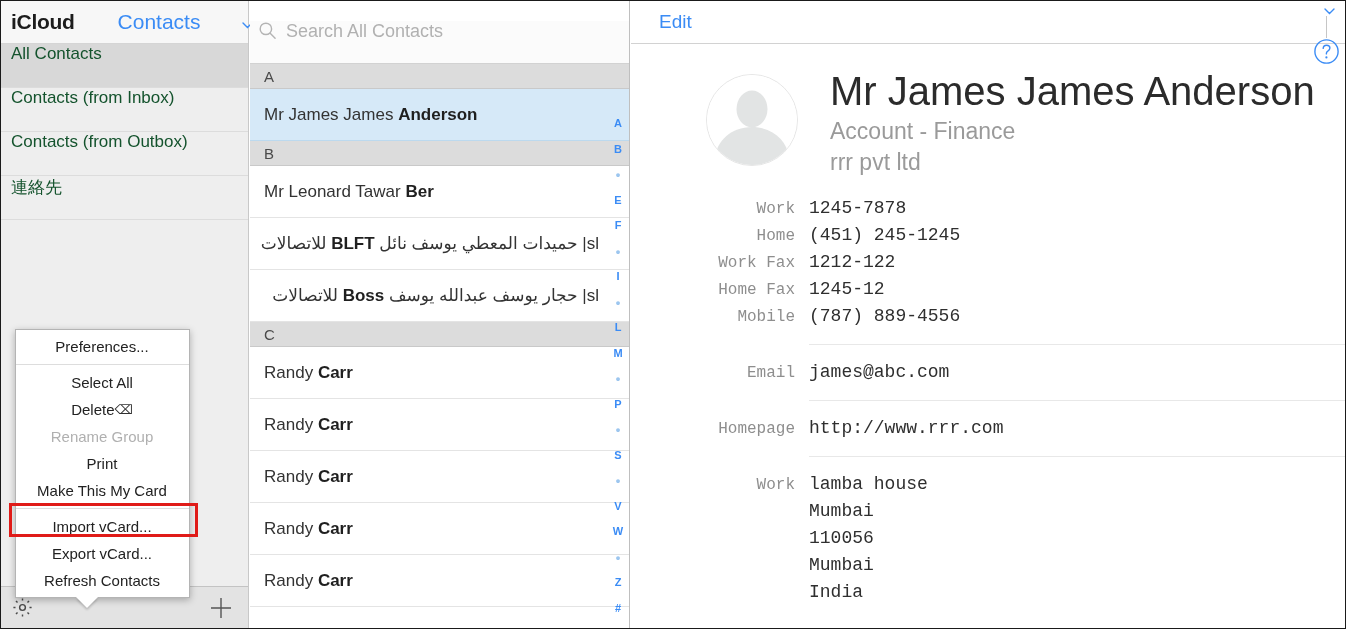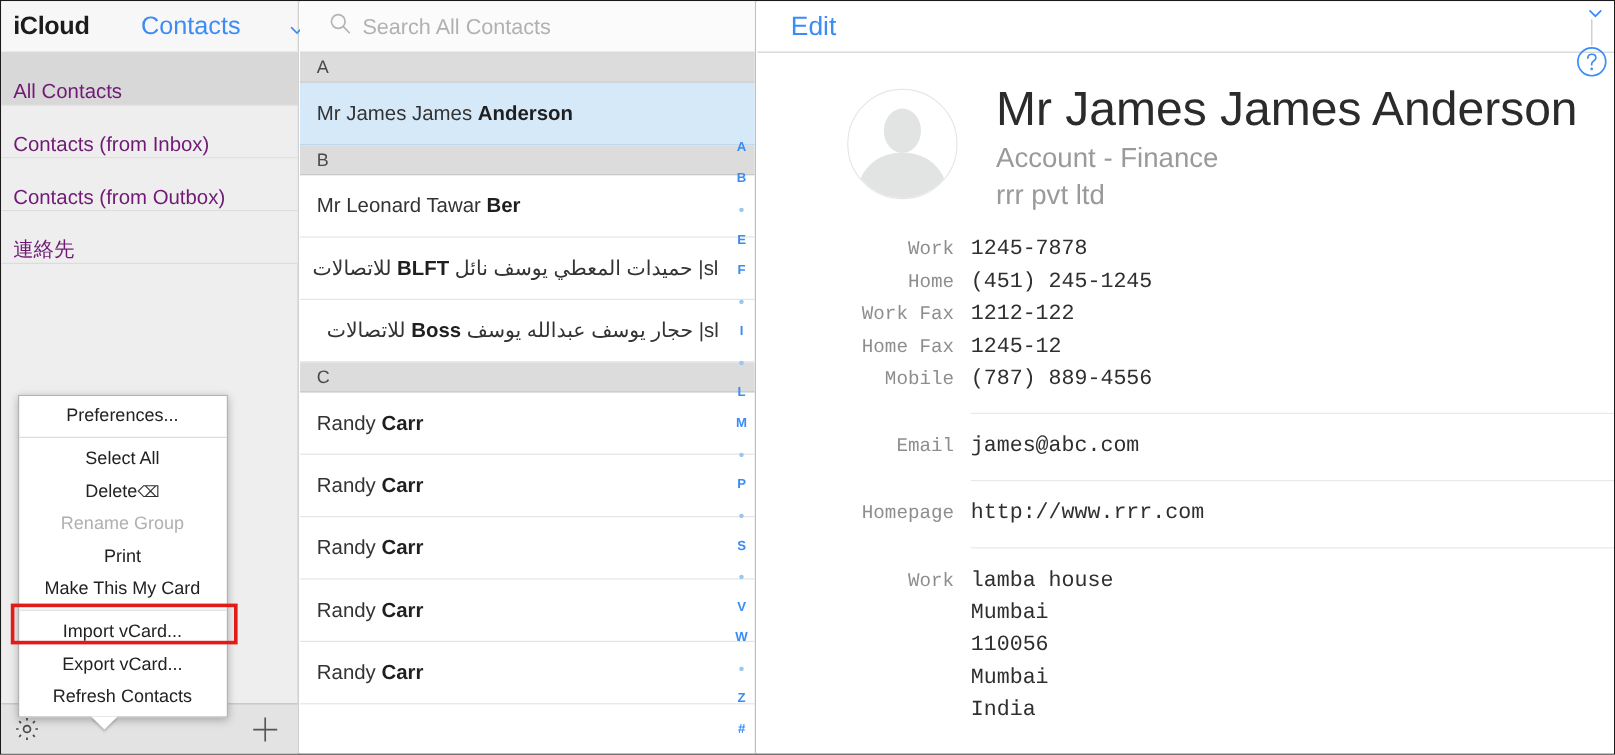--- a/index.html
+++ b/index.html
@@ -57,24 +57,24 @@
     color: #3b8cf5;
     font-size: 13px;
     line-height: 1;
     transform: translateY(2px);
   }
 
   .group-list { position: relative; }
   .group-item {
     height: 44px;
     display: flex;
-    align-items: flex-end;
+    align-items: flex-start;
     padding-left: 10px;
     font-size: 17px;
-    color: #701a75;
+    color: #14532d;
     border-bottom: 1px solid #dcdcdc;
     background: #eeeeee;
     cursor: default;
   }
   .group-item.selected { background: #d8d8d8; }
 
   .sidebar-footer {
     position: absolute;
     left: 0; bottom: 0;
     width: 247px;
@@ -155,24 +155,25 @@
     left: 249px; top: 0;
     width: 380px;
     height: 627px;
     background: #ffffff;
     border-right: 1px solid #bfbfbf;
     overflow: hidden;
   }
   .search-bar {
     height: 43px;
     display: flex;
-    align-items: center;
-    padding-left: 24px;
+    align-items: flex-start;
+    padding-left: 8px;
     background: #fbfbfb;
     border-bottom: 1px solid #d2d2d2;
+    margin-top: 20px;
   }
   .search-input {
     border: none;
     outline: none;
     background: transparent;
     font-size: 18px;
     color: #3a3a3a;
     margin-left: 9px;
     width: 300px;
     font-family: "Liberation Sans", sans-serif;
@@ -248,21 +249,21 @@
   .detail-toolbar {
     height: 43px;
     display: flex;
     align-items: center;
     justify-content: space-between;
     padding: 0 6px 0 28px;
     border-bottom: 1px solid #d2d2d2;
     background: #ffffff;
   }
   .edit-link {
-    font-size: 22px;
+    font-size: 19px;
     color: #3b8cf5;
     cursor: pointer;
   }
   .toolbar-right {
     display: flex;
     align-items: center;
     gap: 0;
     flex-direction: column;
   }
   .account-name {

